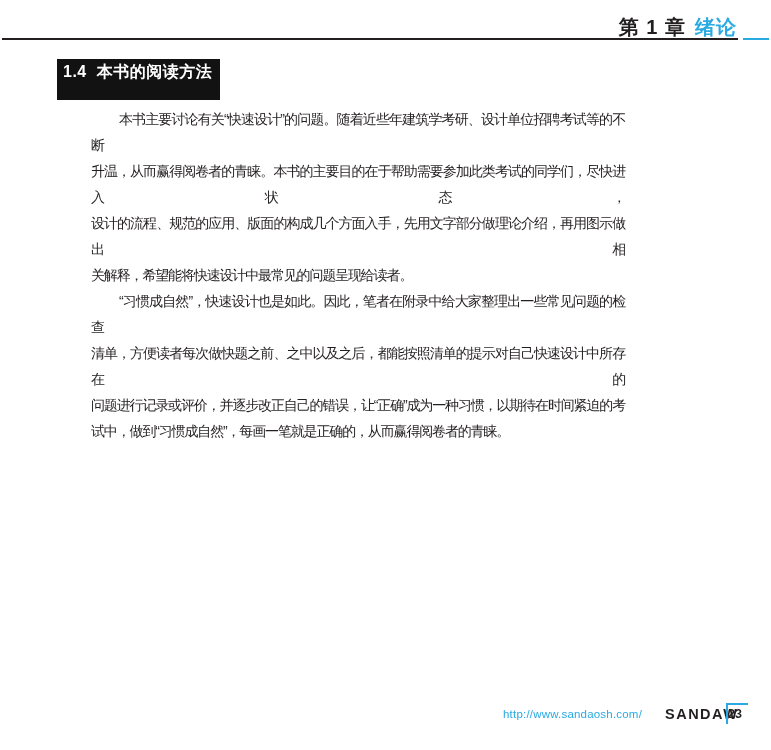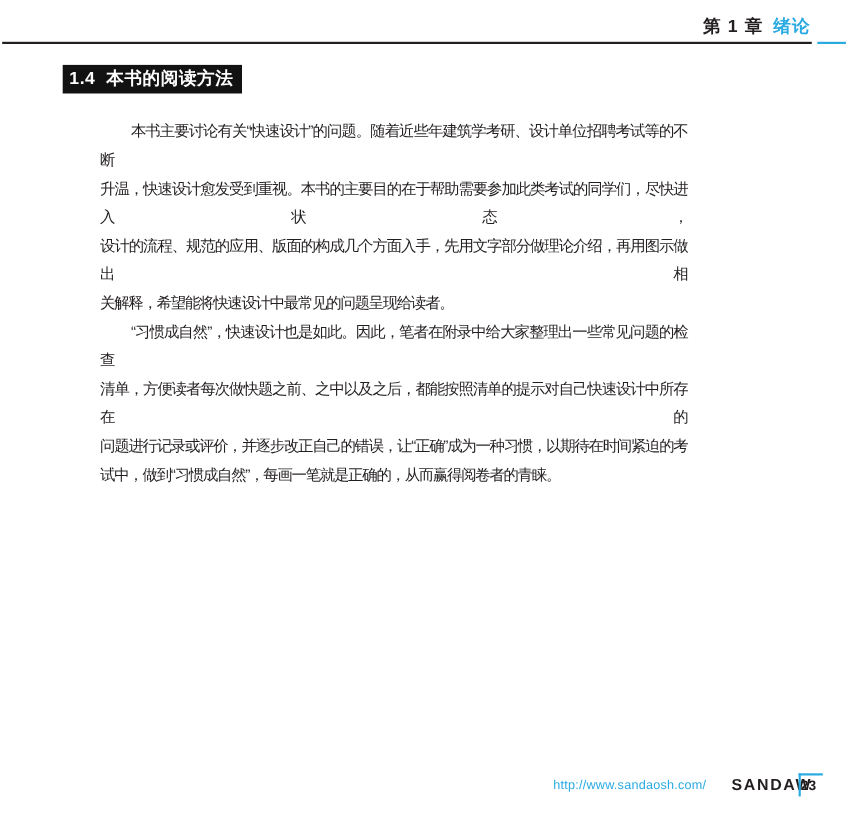--- a/index.html
+++ b/index.html
@@ -14,21 +14,21 @@
     overflow: hidden;
   }
   
   .header {
     position: absolute;
     top: 14px;
     right: 34px;
     display: flex;
     align-items: baseline;
     gap: 9px;
-    font-size: 16px;
+    font-size: 20px;
     font-weight: bold;
     white-space: nowrap;
   }
   .header .chapter { color: #231F20; letter-spacing: 1px; }
   .header .chapter-title { color: #29ABE2; letter-spacing: 1px; }
   .rule-dark {
     position: absolute;
     top: 38px; left: 2px;
     width: 736px; height: 2px;
     background: #231F20;
@@ -36,21 +36,21 @@
   .rule-cyan {
     position: absolute;
     top: 38px; left: 743px;
     width: 26px; height: 2px;
     background: #29ABE2;
   }
   
   .section-title {
     position: absolute;
     left: 57px; top: 59px;
-    height: 26px;
+    height: 41px;
     background: #121212;
     color: #ffffff;
     font-size: 16px;
     font-weight: bold;
     line-height: 26px;
     padding: 0 8px 0 6px;
     letter-spacing: 0.5px;
     white-space: pre;
   }
   
@@ -110,21 +110,21 @@
     <span class="chapter">第 1 章</span>
     <span class="chapter-title">绪论</span>
   </div>
   <div class="rule-dark"></div>
   <div class="rule-cyan"></div>
 
   <div class="section-title">1.4  本书的阅读方法</div>
 
   <div class="body">
     <div class="line j ind">本书主要讨论有关“快速设计”的问题。随着近些年建筑学考研、设计单位招聘考试等的不断</div>
-    <div class="line j">升温，快速设计愈发受到重视。本书的主要目的在于帮助需要参加此类考试的同学们，尽快进入状态，</div>
+    <div class="line j">升温，从而赢得阅卷者的青睐。本书的主要目的在于帮助需要参加此类考试的同学们，尽快进入状态，</div>
     <div class="line j">设计的流程、规范的应用、版面的构成几个方面入手，先用文字部分做理论介绍，再用图示做出相</div>
     <div class="line">关解释，希望能将快速设计中最常见的问题呈现给读者。</div>
     <div class="line j ind">“习惯成自然”，快速设计也是如此。因此，笔者在附录中给大家整理出一些常见问题的检查</div>
     <div class="line j">清单，方便读者每次做快题之前、之中以及之后，都能按照清单的提示对自己快速设计中所存在的</div>
     <div class="line j">问题进行记录或评价，并逐步改正自己的错误，让“正确”成为一种习惯，以期待在时间紧迫的考</div>
     <div class="line">试中，做到“习惯成自然”，每画一笔就是正确的，从而赢得阅卷者的青睐。</div>
   </div>
 
   <a class="footer-url" href="#">http://www.sandaosh.com/</a>
   <div class="footer-brand">SANDAW</div>

